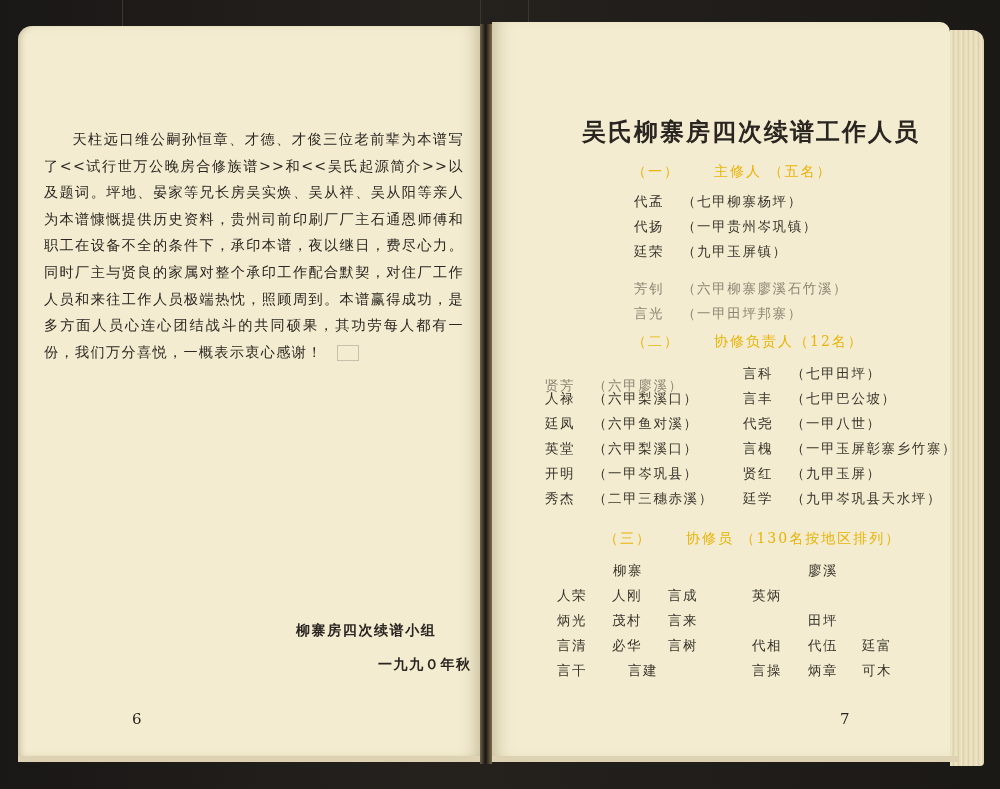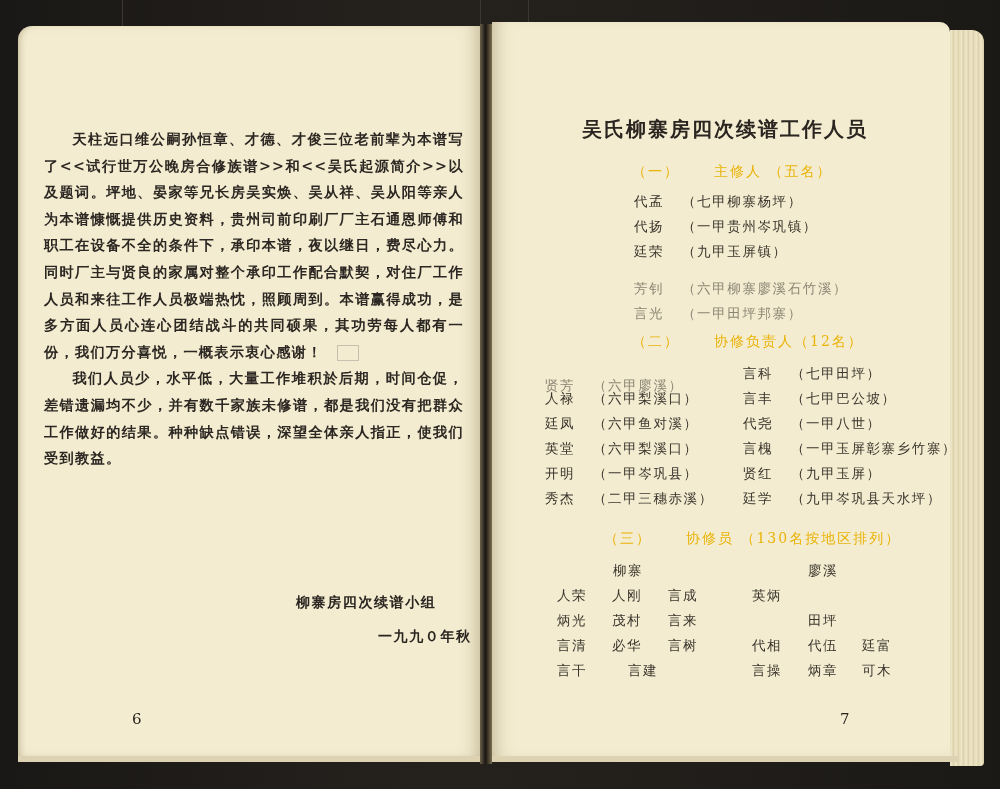--- a/index.html
+++ b/index.html
@@ -28,27 +28,27 @@
     background:repeating-linear-gradient(90deg,#e8dfbf 0px,#efe7c8 2px,#d8cda6 3px,#ece3c3 5px);
     border-top-right-radius:12px; border-bottom-right-radius:4px;
   }
   .gutter { position:absolute; left:480px; top:24px; width:12px; height:740px;
     background:linear-gradient(90deg,#6c604a,#1a1612 45%,#2a2418 55%,#7a6d52); }
   .bottom-edge { position:absolute; left:18px; top:756px; width:940px; height:6px;
     background:#ddd3b2; }
 
   .body-text { position:absolute; left:44px; top:126px; width:420px; }
   .para { font-size:14.2px; line-height:26.6px; margin:0; letter-spacing:1.3px; color:#2c2722; text-align:justify; }
-  .para.indent { text-indent:2em;font-weight:bold; }
+  .para.indent { text-indent:2em; }
   .para + .para { margin-top:0; }
   .stamp { display:inline-block; width:20px; height:14px; border:1px solid #aaa397; margin-left:14px; vertical-align:middle; opacity:.6; }
-  .sig { position:absolute; font-size:14px; letter-spacing:1.6px; color:#2a2520; font-weight:bold; }
+  .sig { position:absolute; font-size:14px; letter-spacing:1.6px; color:#2a2520; font-weight:bold;margin-top:28px; }
   .pno { position:absolute; font-size:15px; color:#2a2520; }
 
-  .title { position:absolute; left:582px; top:116px; font-size:20px; font-weight:bold; letter-spacing:2px; color:#2a2520; white-space:nowrap; }
+  .title { position:absolute; left:582px; top:116px; font-size:24px; font-weight:bold; letter-spacing:2px; color:#2a2520; white-space:nowrap; }
   .sec-head { position:absolute; font-size:14px; letter-spacing:2px; white-space:nowrap; color:#eab308; }
   .sec-head .num { margin-right:34px; }
   .row { position:absolute; font-size:13.5px; letter-spacing:1.6px; white-space:nowrap; color:#3a342c; }
   .row .nm { display:inline-block; width:48px;font-family:Liberation Serif, serif; }
   .row.faint { color:#8c8574;margin-top:12px; }
   .region { position:absolute; font-size:13.5px; letter-spacing:1.5px; color:#3a342c; }
   .nm2 { position:absolute; font-size:13.5px; letter-spacing:1.5px; color:#3a342c; white-space:nowrap; }
 </style>
 </head>
 <body>
@@ -57,21 +57,20 @@
 <div class="stripe" style="left:122px"></div>
 <div class="stripe" style="left:480px"></div>
 <div class="stripe" style="left:528px"></div>
 
 <div class="page-edges"></div>
 <div class="bottom-edge"></div>
 
 <div class="page page-left"></div>
 <div class="body-text">
   <p class="para indent"><span>天柱远口维公嗣孙恒章、才德、才俊三位老前辈为本谱写了&lt;&lt;试行世万公晚房合修族谱&gt;&gt;和&lt;&lt;吴氏起源简介&gt;&gt;以及题词。坪地、晏家等兄长房吴实焕、吴从祥、吴从阳等亲人为本谱慷慨提供历史资料，贵州司前印刷厂厂主石通恩师傅和职工在设备不全的条件下，承印本谱，夜以继日，费尽心力。同时厂主与贤良的家属对整个承印工作配合默契，对住厂工作人员和来往工作人员极端热忱，照顾周到。本谱赢得成功，是多方面人员心连心团结战斗的共同硕果，其功劳每人都有一份，我们万分喜悦，一概表示衷心感谢！</span><span class="stamp"></span></p>
-  <p class="para indent">我们人员少，水平低，大量工作堆积於后期，时间仓促，差错遗漏均不少，并有数千家族未修谱，都是我们没有把群众工作做好的结果。种种缺点错误，深望全体亲人指正，使我们受到教益。</p>
 </div>
 <div class="sig" style="left:296px;top:594px">柳寨房四次续谱小组</div>
 <div class="sig" style="left:378px;top:628px">一九九０年秋</div>
 <div class="pno" style="left:132px;top:710px">6</div>
 
 <div class="gutter"></div>
 
 <div class="page page-right"></div>
 <div class="title">吴氏柳寨房四次续谱工作人员</div>
 

